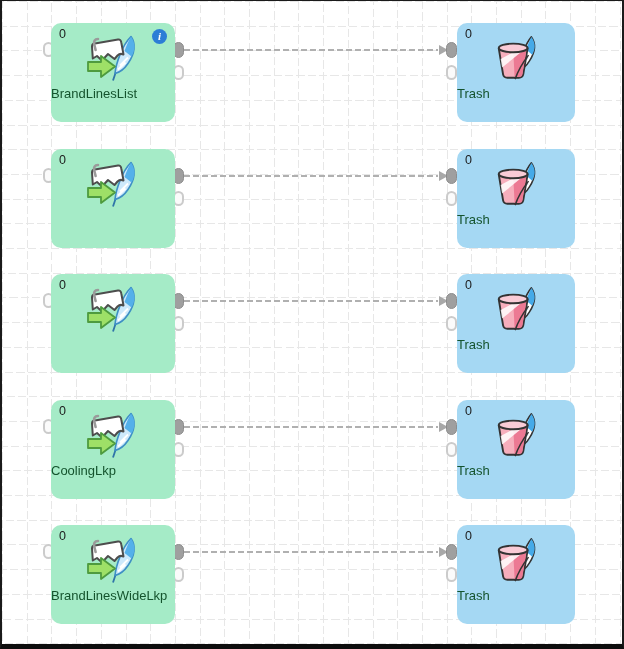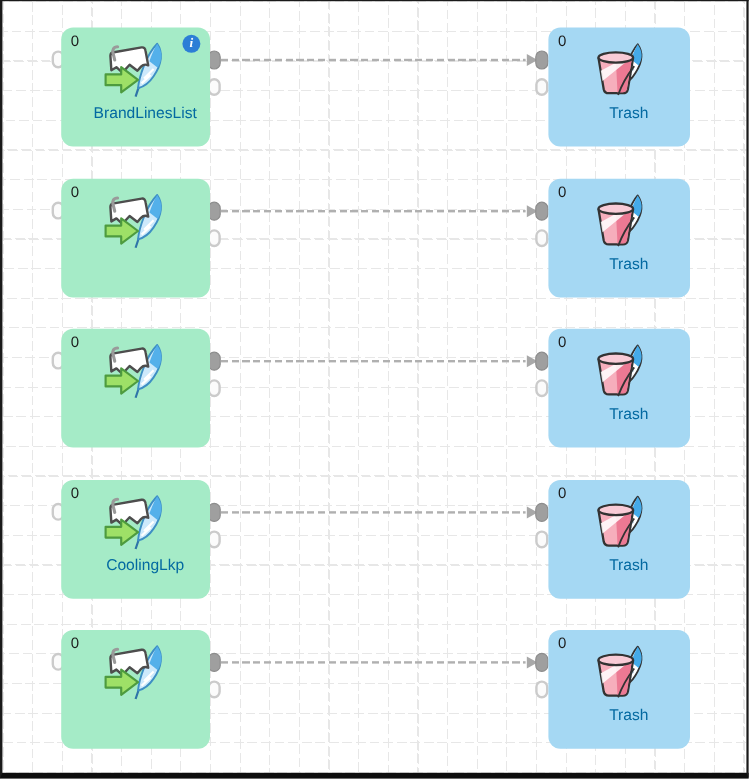--- a/index.html
+++ b/index.html
@@ -32,22 +32,22 @@
   .lane{position:absolute;left:0;width:100%;height:99px;}
   .node{
     position:absolute;top:0;height:99px;border-radius:10px;z-index:2;
   }
   .node.source{left:49px;width:124px;background:var(--src-fill);}
   .node.target{left:455px;width:118px;background:var(--tgt-fill);}
   .count{
     position:absolute;left:8px;top:4px;font-size:12.5px;line-height:15px;color:#1b1b1b;
   }
   .node-label{
-    position:absolute;left:0;right:0;top:63px;text-align:center;
-    font-size:13px;line-height:15px;color:#0369a1;white-space:nowrap;padding-left:16px;
+    position:absolute;left:0;right:0;top:63px;
+    font-size:13px;line-height:15px;color:#14532d;white-space:nowrap;
   }
   .info-badge{
     position:absolute;right:8px;top:6px;width:15px;height:15px;border-radius:50%;
     background:var(--info);color:#fff;text-align:center;
     font-family:"Liberation Serif","DejaVu Serif",serif;
     font-weight:bold;font-style:italic;font-size:11px;line-height:15px;
   }
   .tool-icon{position:absolute;top:12px;}
   .node.source .tool-icon{left:33px;width:54px;height:47px;}
   .node.target .tool-icon{left:36px;width:48px;height:46px;}
@@ -263,20 +263,21 @@
         <svg viewBox="0 0 54 46">
           <path d="M29,45 C31,38 35,28 43,17" stroke="#2f74a8" stroke-width="1.8" fill="none"></path>
           <path d="M47,1 C52,8 51,18 44,28 C40,34 35,37 31,38 C32,28 38,10 47,1 Z" fill="#cde9fb" stroke="#3e8fc4" stroke-width="1.6" stroke-linejoin="round"></path>
           <path d="M47,1 C51.5,7.5 51.5,14 47.5,21 L40.5,15.5 C42.5,10 44.5,5 47,1 Z" fill="#54b0ea"></path>
           <path d="M36,30 L44,22 M34,34 L41.5,27" stroke="#ffffff" stroke-width="1.8" fill="none"></path>
           <path d="M8,11 C8,9 9,8 11,8 L34,4 C36,3.7 37,5 37.3,7 L39.5,19 C37.5,18 35.5,18 33.5,20 L30.5,23.5 L24,18.5 L18,25 L13,20.5 L8.8,23 Z" fill="#ffffff" stroke="#4d4d4d" stroke-width="2" stroke-linejoin="round"></path>
           <path d="M14,3.5 C10.5,3.5 9.6,6 10.2,8.8 L11.6,14.5" fill="none" stroke="#9a9a9a" stroke-width="2.6" stroke-linecap="round"></path>
           <path d="M4,26.5 L17,26.5 L17,20.5 L31,31 L17,41.5 L17,35.5 L4,35.5 Z" fill="#9ee067" stroke="#4e9b3f" stroke-width="1.8" stroke-linejoin="round"></path>
         </svg>
       </span>
+      <span class="node-label">BrandLinesWideLkp</span>
     </div>
 
     <div class="node target">
       <span class="count">0</span>
       <span class="tool-icon">
         <svg viewBox="0 0 50 46">
           <path d="M40,1 C45,8 44.5,16 38,26 C35,31 31,34 28,34.5 C28.5,25 33,9 40,1 Z" fill="#ffffff" stroke="#333333" stroke-width="1.6" stroke-linejoin="round"></path>
           <path d="M40,1 C44.5,7.5 44.5,13 40.8,19.5 L34.2,14 C36.2,9 38,4.5 40,1 Z" fill="#45aae8"></path>
           <path d="M30,29 L36.5,22.5 M29,32.5 L34.5,26.8" stroke="#a9c4d4" stroke-width="1.3" fill="none"></path>
           <path d="M6,13 L10.5,40 C11,42.5 12.5,43.5 15,43.5 L27,43.5 C29.5,43.5 31,42.5 31.5,40 L36,13 Z" fill="#f6aebc" stroke="#333333" stroke-width="2" stroke-linejoin="round"></path>

